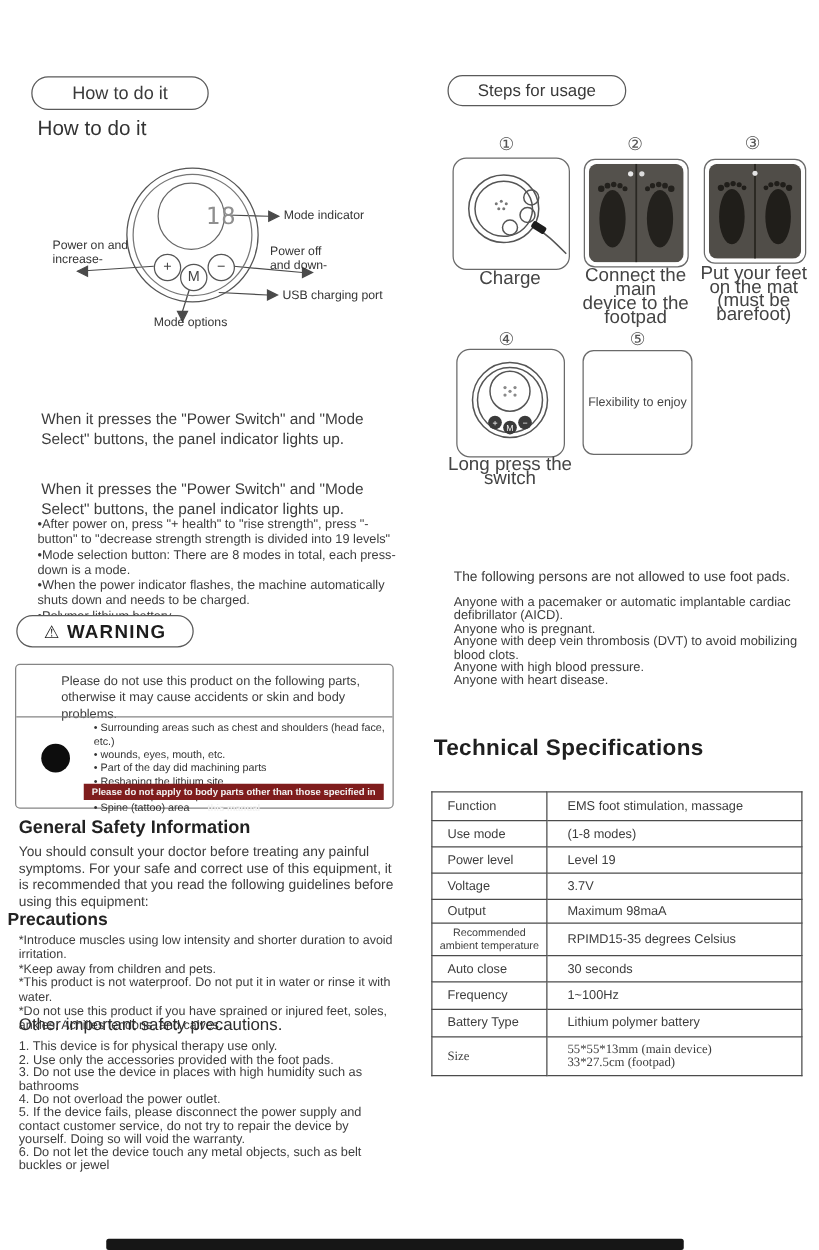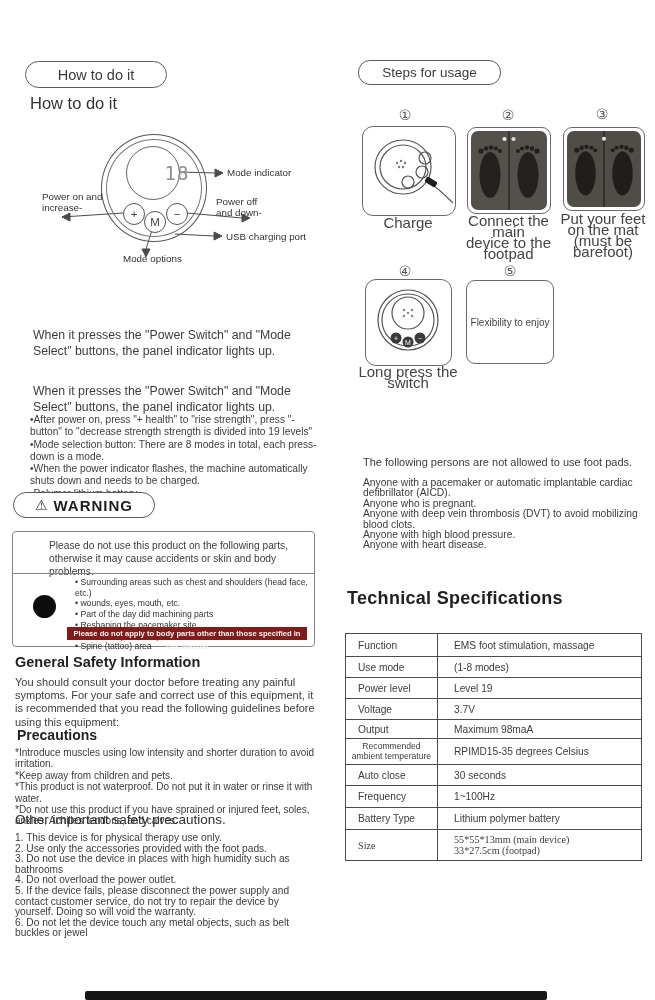--- a/index.html
+++ b/index.html
@@ -87,32 +87,32 @@
   </div>
 
   <div class="abs" style="left:12px;top:531px;width:301px;height:114px;border:1.2px solid #858585;border-radius:4px;">
     <div class="abs" style="left:36px;top:7px;width:244px;font-size:10.2px;line-height:13px;color:#3c3c3c;">Please do not use this product on the following parts, otherwise it may cause accidents or skin and body problems.</div>
     <div class="abs" style="left:0;top:41px;width:100%;border-top:1px solid #858585;"></div>
     <div class="abs" style="left:20px;top:63px;width:23px;height:23px;background:#0d0d0d;border-radius:50%;"></div>
     <div class="warnbox-list abs" style="left:62px;top:45px;width:235px;">
       <div>• Surrounding areas such as chest and shoulders (head face, etc.)</div>
       <div>• wounds, eyes, mouth, etc.</div>
       <div>• Part of the day did machining parts</div>
-      <div>• Reshaping the pacemaker site</div>
+      <div>• Reshaping the lithium site</div>
       <div>• Metal and plastic implant sites</div>
       <div>• Spine (tattoo) area</div>
     </div>
     <div class="abs" style="left:54px;top:95px;width:240px;height:13px;background:#7f1d1d;color:#f2f2f2;
          font-size:7.6px;font-weight:bold;text-align:center;line-height:13px;">Please do not apply to body parts other than those specified in this manual</div>
   </div>
 
   <div class="h-bold abs" style="left:15px;top:654px;font-size:14.5px;">General Safety Information</div>
   <div class="abs" style="left:15px;top:676px;width:308px;font-size:11px;line-height:13.2px;">You should consult your doctor before treating any painful symptoms. For your safe and correct use of this equipment, it is recommended that you read the following guidelines before using this equipment:</div>
 
-  <div class="h-bold abs" style="left:17px;top:727px;font-size:14px;">Precautions</div>
+  <div class="h-bold abs" style="left:6px;top:727px;font-size:14px;">Precautions</div>
   <div class="starlist abs" style="left:15px;top:747px;width:303px;">
     <div>*Introduce muscles using low intensity and shorter duration to avoid irritation.</div>
     <div>*Keep away from children and pets.</div>
     <div>*This product is not waterproof. Do not put it in water or rinse it with water.</div>
     <div>*Do not use this product if you have sprained or injured feet, soles, ankles, Achilles tendons, and calves.</div>
   </div>
 
   <div class="abs" style="left:15px;top:812px;font-size:13.5px;color:#2e2e2e;">Other important safety precautions.</div>
   <div class="numlist abs" style="left:15px;top:833px;width:300px;">
     <div>1. This device is for physical therapy use only.</div>

